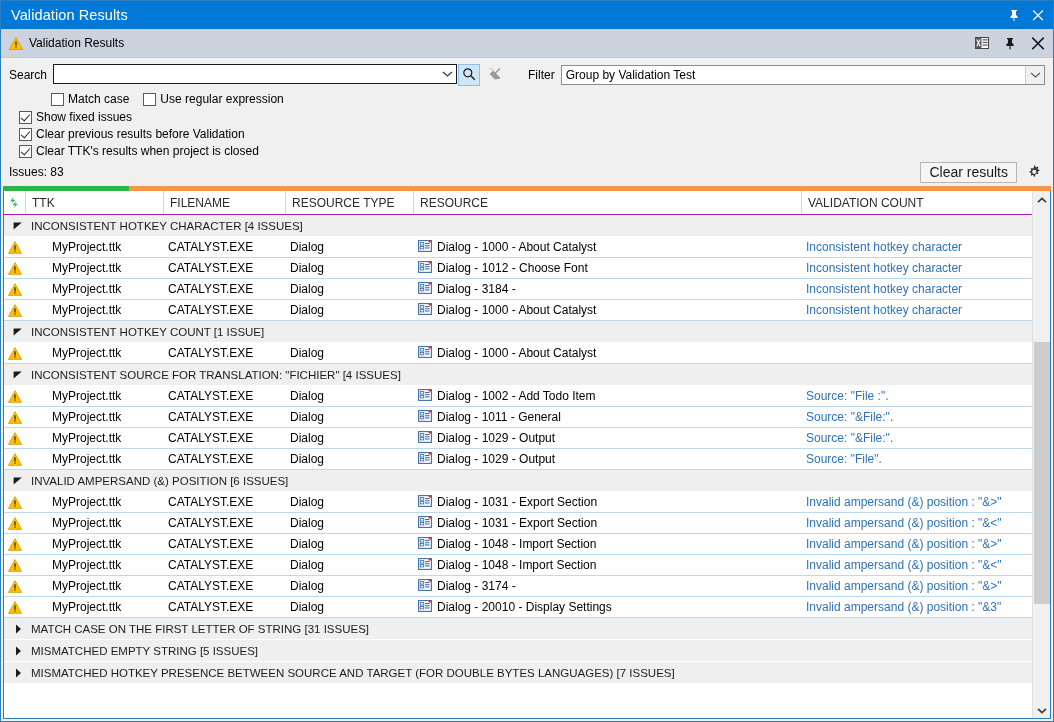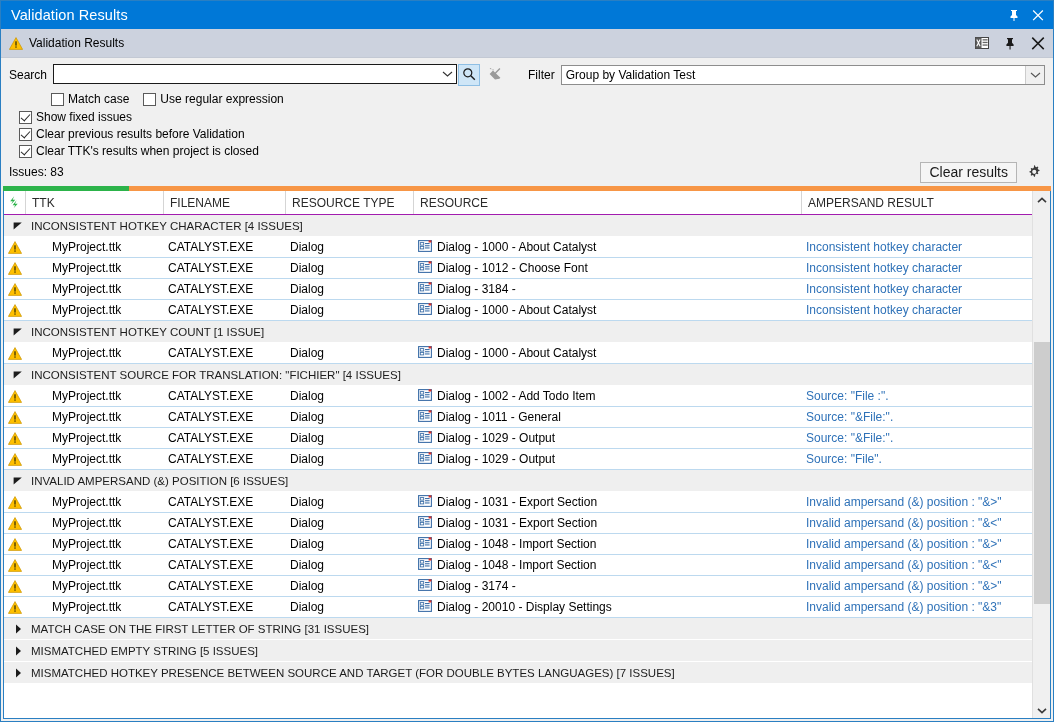--- a/index.html
+++ b/index.html
@@ -480,21 +480,21 @@
         <div class="gh-cell gh-icon">
           <svg width="15" height="15" viewBox="0 0 15 15">
             <path d="M7.2 1.2l-4 5h2.6l-1.6 3.1 4.1-4.6H5.6z" fill="#2cb34a"></path>
             <path d="M9.6 5.2l-4 5h2.6l-1.6 3.1 4.1-4.6H8z" fill="#2cb34a"></path>
           </svg>
         </div>
         <div class="gh-cell c-ttk">TTK</div>
         <div class="gh-cell c-file">FILENAME</div>
         <div class="gh-cell c-rtype">RESOURCE TYPE</div>
         <div class="gh-cell c-res">RESOURCE</div>
-        <div class="gh-cell c-vres">AMPERSAND RESULT</div>
+        <div class="gh-cell c-vres">VALIDATION COUNT</div>
       </div>
 
       <div class="grid-body" id="grid-body">
           <div class="group-row">
             <span class="tri">
               <svg width="10" height="9" viewBox="0 0 10 9">
                 <path d="M0.6 1.6h8.2L0.6 8.4z" fill="#1c1c1c"></path>
               </svg>
             </span>
             <span class="group-label">INCONSISTENT HOTKEY CHARACTER  [4 ISSUES]</span>

